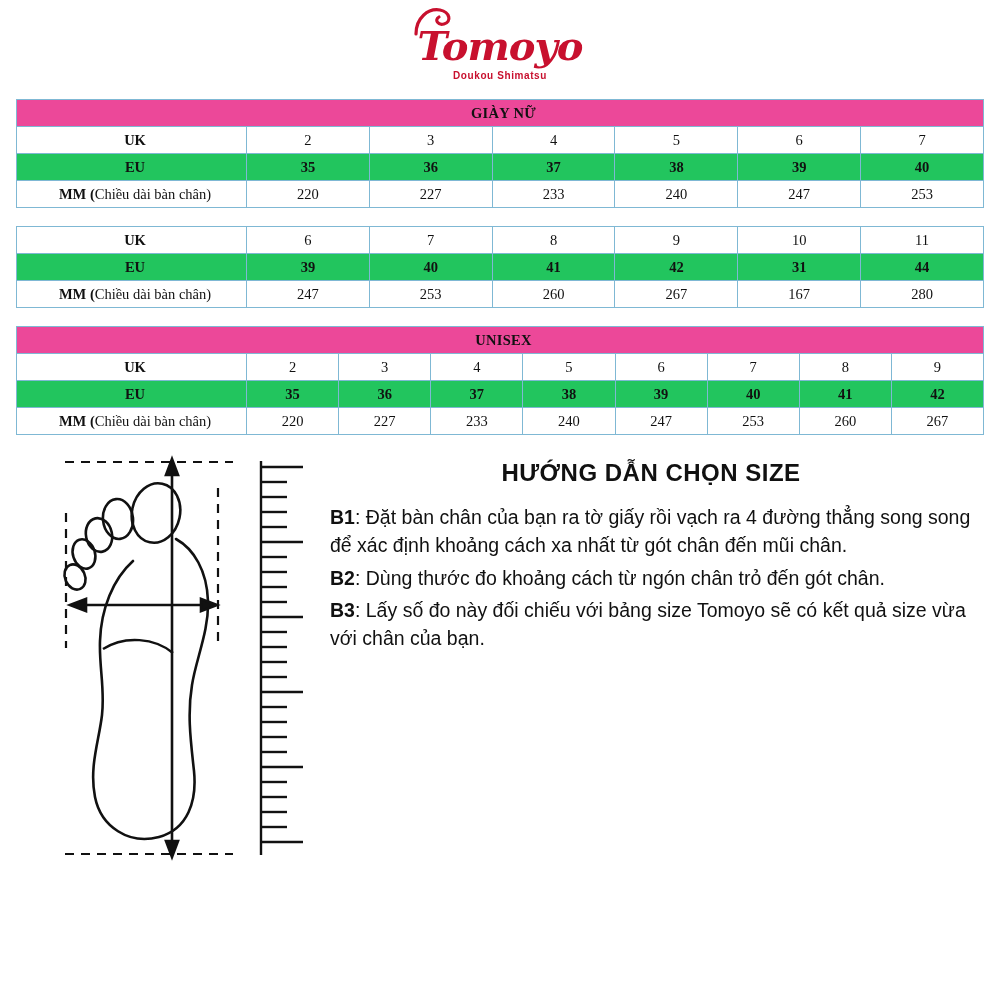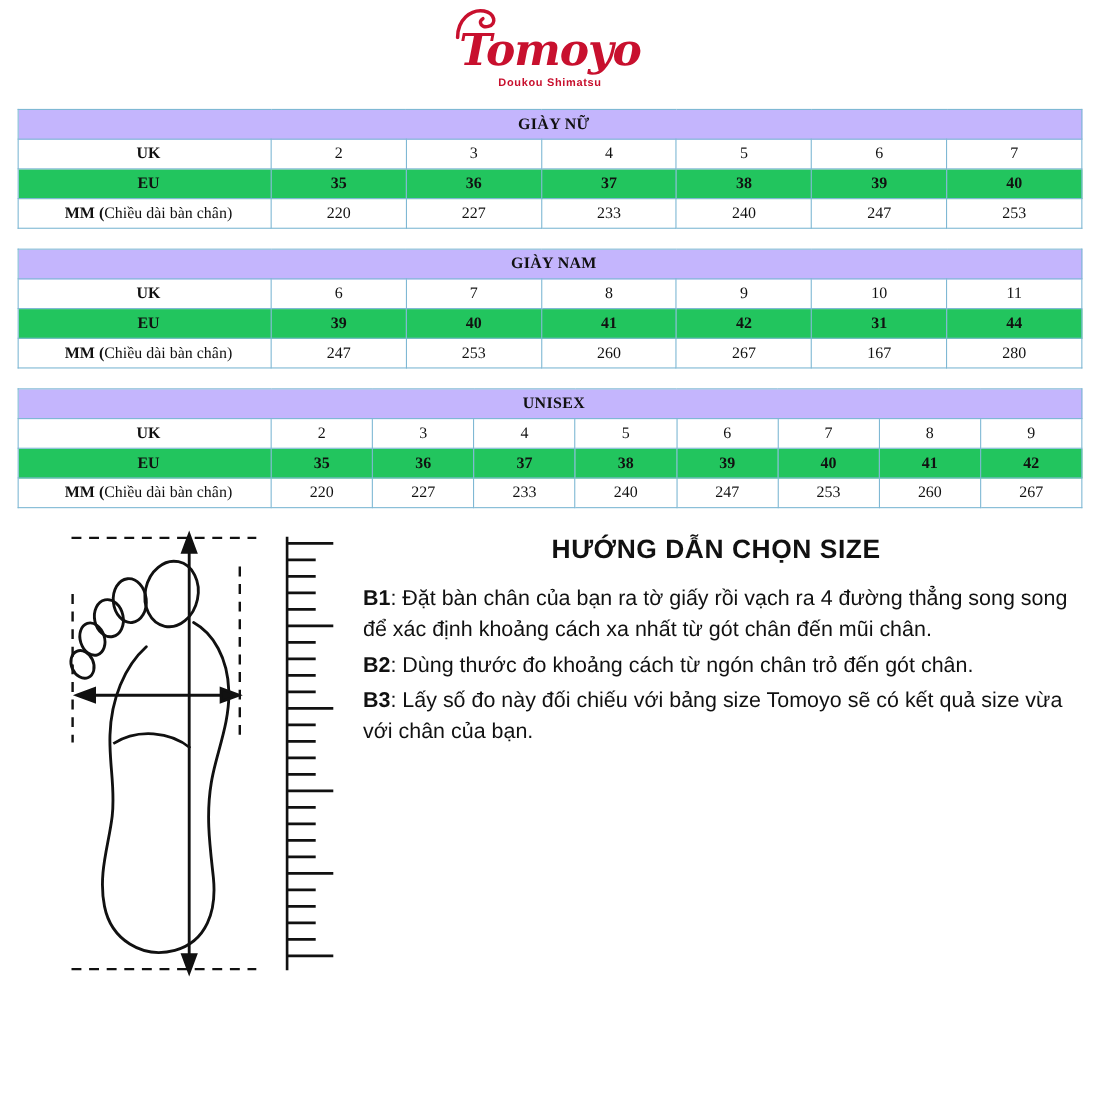--- a/index.html
+++ b/index.html
@@ -73,21 +73,21 @@
     font-family: "Liberation Serif", serif;
   }
   table.size-table td {
     border: 1px solid #7fb8d4;
     height: 24px;
     text-align: center;
     font-size: 14.5px;
     color: #111;
   }
   td.section-head {
-    background: #c4b5fd;
+    background: #ec4899;
     text-align: left;
     font-weight: bold;
     padding-left: 8px;
     font-size: 14.5px;
     letter-spacing: 0.3px;
   }
   td.row-label {
     text-align: left;
     padding-left: 8px;
     font-weight: bold;
@@ -200,23 +200,20 @@
         </tr>
       </tbody>
     </table>
 
     <table class="size-table">
       <colgroup>
         <col style="width:230px">
         <col span="6">
       </colgroup>
       <tbody>
-        <tr>
-          <td class="section-head" colspan="7">GIÀY NAM</td>
-        </tr>
         <tr>
           <td class="row-label">UK</td>
           <td class="val">6</td>
           <td class="val">7</td>
           <td class="val">8</td>
           <td class="val">9</td>
           <td class="val">10</td>
           <td class="val">11</td>
         </tr>
         <tr class="shaded">

